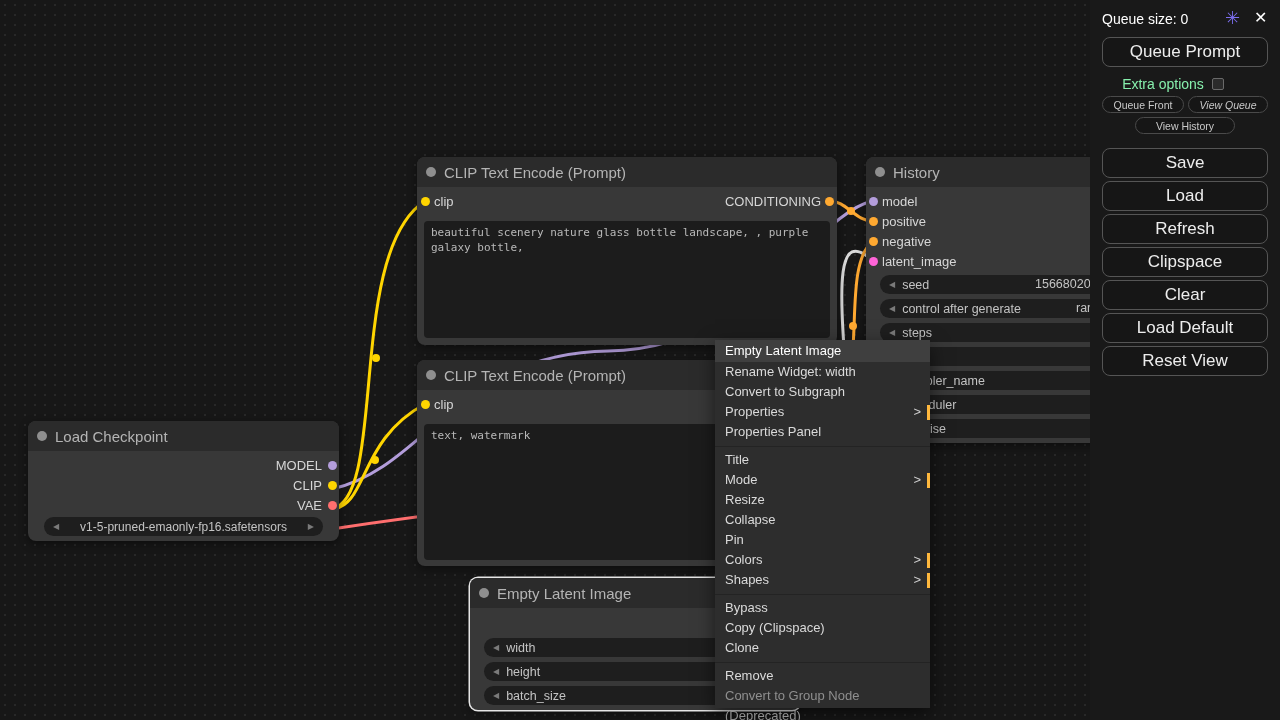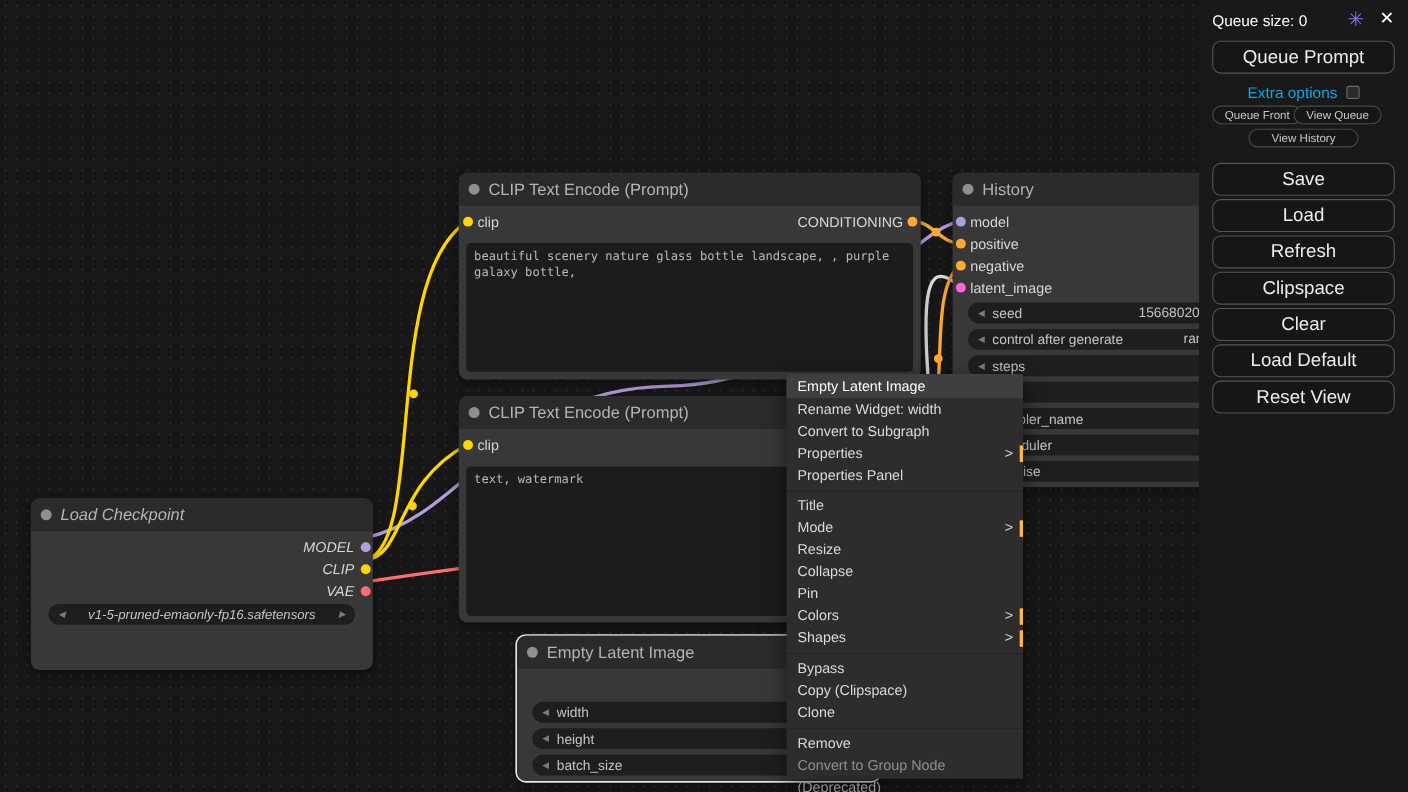--- a/index.html
+++ b/index.html
@@ -24,22 +24,22 @@
   .textarea{position:absolute;background:#1c1c1c;border-radius:4px;padding:5px 7px;
     font-family:"DejaVu Sans Mono",monospace;font-size:11px;line-height:1.35;color:#b9b9b9;
     box-sizing:border-box;overflow:hidden;}
   .sidebar{position:absolute;right:0;top:0;width:190px;height:720px;z-index:5;background:#191919;}
   .sb-text{position:absolute;color:#fff;font-size:14px;}
   .sb-btn{position:absolute;left:12px;width:166px;height:30px;background:#161616;border:1px solid #555;
     border-radius:8px;color:#ededed;font-size:17px;display:flex;align-items:center;justify-content:center;
     box-sizing:border-box;cursor:pointer;}
   .sb-small{position:absolute;height:17px;background:#161616;border:1px solid #4a4a4a;border-radius:9px;
     color:#c9c9c9;font-size:10.5px;display:flex;align-items:center;justify-content:center;box-sizing:border-box;cursor:pointer;}
-  .sb-extra{position:absolute;left:12px;top:76px;width:166px;display:flex;align-items:center;justify-content:center;gap:8px;
-    color:#0ea5e9;font-size:14px;}
+  .sb-extra{position:absolute;left:0;top:76px;width:166px;display:flex;align-items:center;justify-content:center;gap:8px;
+    color:#86efac;font-size:14px;}
   .checkbox{width:12px;height:12px;background:#2b2b2b;border:1px solid #6a6a6a;border-radius:2px;box-sizing:border-box;}
   .icon-btn{position:absolute;font-size:16px;line-height:16px;cursor:pointer;}
   .menu{position:absolute;left:715px;top:340px;width:215px;z-index:10;background:#2d2d2d;
     box-shadow:0 6px 18px rgba(0,0,0,.55);font-size:13px;color:#dadada;padding-bottom:2px;}
   .menu-header{height:22px;line-height:22px;padding-left:10px;background:#3f3f3f;color:#fff;}
   .menu-item{position:relative;height:20px;line-height:20px;padding-left:10px;cursor:pointer;}
   .menu-item.disabled{color:#8f8f8f;}
   .menu-sep{height:8px;position:relative;}
   .menu-sep::after{content:"";position:absolute;left:0;right:0;top:3.5px;border-top:1px solid #232323;}
   .subarrow{position:absolute;right:9px;top:0;color:#cfcfcf;}
@@ -125,21 +125,21 @@
     <div class="widget" style="left:14px;top:238px;width:262px;">
       <span class="warrow">◀</span>
       <span class="wlabel">scheduler</span>
     </div>
     <div class="widget" style="left:14px;top:262px;width:262px;">
       <span class="warrow">◀</span>
       <span class="wlabel">denoise</span>
     </div>
   </div>
 
-  <div class="node" style="left:28px;top:453px;width:311px;height:156px;font-style:italic;">
+  <div class="node" style="left:28px;top:421px;width:311px;height:120px;">
     <div class="ntitle">
       <span class="tdot"></span>
       <span>Load Checkpoint</span>
     </div>
     <span class="slot-label" style="right:17px;top:37px;">MODEL</span>
     <span class="slot-dot" style="left: 299.5px; top: 39.5px; background: rgb(179, 157, 219);"></span>
     <span class="slot-label" style="right:17px;top:57px;">CLIP</span>
     <span class="slot-dot" style="left: 299.5px; top: 59.5px; background: rgb(255, 213, 0);"></span>
     <span class="slot-label" style="right:17px;top:77px;">VAE</span>
     <span class="slot-dot" style="left: 299.5px; top: 79.5px; background: rgb(255, 110, 110);"></span>
@@ -175,21 +175,21 @@
     <span class="icon-btn" style="left:164px;top:10px;color:#fff;">✕</span>
 
     <div class="sb-btn" style="top:37px;">Queue Prompt</div>
 
     <div class="sb-extra">
       <span>Extra options</span>
       <span class="checkbox"></span>
     </div>
 
     <div class="sb-small" style="left:12px;top:96px;width:82px;">Queue Front</div>
-    <div class="sb-small" style="left:86px;top:96px;width:80px;">View Queue</div>
+    <div class="sb-small" style="left:98px;top:96px;width:80px;font-style:italic;">View Queue</div>
     <div class="sb-small" style="left:45px;top:117px;width:100px;">View History</div>
 
     <div class="sb-btn" style="top:148px;">Save</div>
     <div class="sb-btn" style="top:214px;">Refresh</div>
     <div class="sb-btn" style="top:181px;">Load</div>
     <div class="sb-btn" style="top:247px;">Clipspace</div>
     <div class="sb-btn" style="top:280px;">Clear</div>
     <div class="sb-btn" style="top:313px;">Load Default</div>
     <div class="sb-btn" style="top:346px;">Reset View</div>
   </div>

